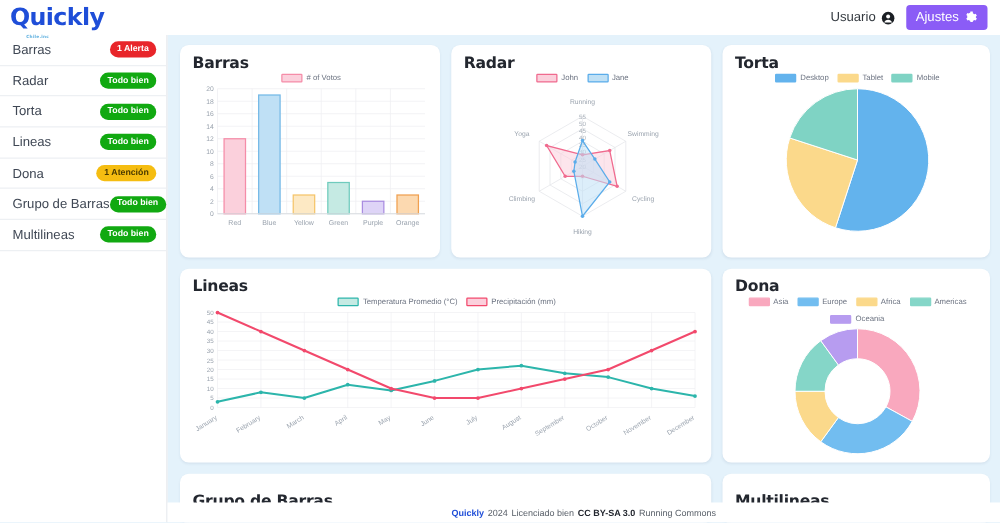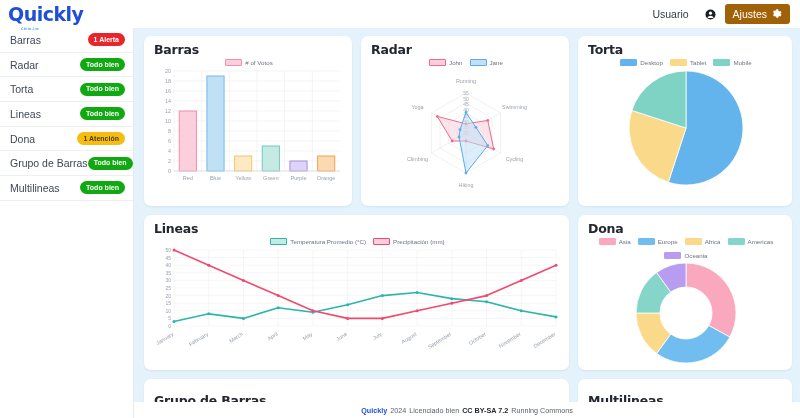--- a/index.html
+++ b/index.html
@@ -14,25 +14,25 @@
   .topbar{
     position:absolute;left:0;top:0;width:800px;height:28px;
     background:#ffffff;display:flex;align-items:center;
     box-sizing:border-box;padding:0 10px 0 8px;z-index:20;
   }
   .logo{font-size:19px;font-weight:bold;color:#1f4ed8;letter-spacing:-0.5px;
         font-family:"DejaVu Sans", sans-serif;line-height:19px;position:relative;}
   .logo-sub{position:absolute;left:13px;top:15px;font-size:3.4px;color:#5aaede;
             letter-spacing:0.2px;font-weight:bold;}
   .top-right{margin-left:auto;display:flex;align-items:center;gap:9px;}
-  .user-chip{display:flex;align-items:center;gap:16px;font-size:10.5px;color:#343a40;}
+  .user-chip{display:flex;align-items:center;gap:4px;font-size:10.5px;color:#343a40;}
   .ico{display:inline-block;line-height:0;}
   .btn-ajustes{
     display:flex;align-items:center;gap:5px;
-    background:#a16207;color:#fff;font-size:10.5px;
+    background:#8b5cf6;color:#fff;font-size:10.5px;
     border-radius:3px;padding:4px 8px;text-align:right;
   }
   
   .sidebar{
     position:absolute;left:0;top:28px;width:134px;height:390px;
     background:#ffffff;border-right:1px solid #e7eaee;box-sizing:border-box;
     z-index:15;
   }
   .side-item{
     height:24.7px;display:flex;align-items:center;
@@ -423,15 +423,15 @@
     <div class="card" style="width:214px;height:40px;">
       <div class="card-title" style="margin-top:8px;">Multilineas</div>
     </div>
   </div>
 </div>
 
 <div class="footer">
   <b class="brand">Quickly</b>
   <span>2024</span>
   <span>Licenciado bien</span>
-  <b>CC BY-SA 7.2</b>
+  <b>CC BY-SA 3.0</b>
   <span>Running Commons</span>
 </div>
 
 </body></html>

